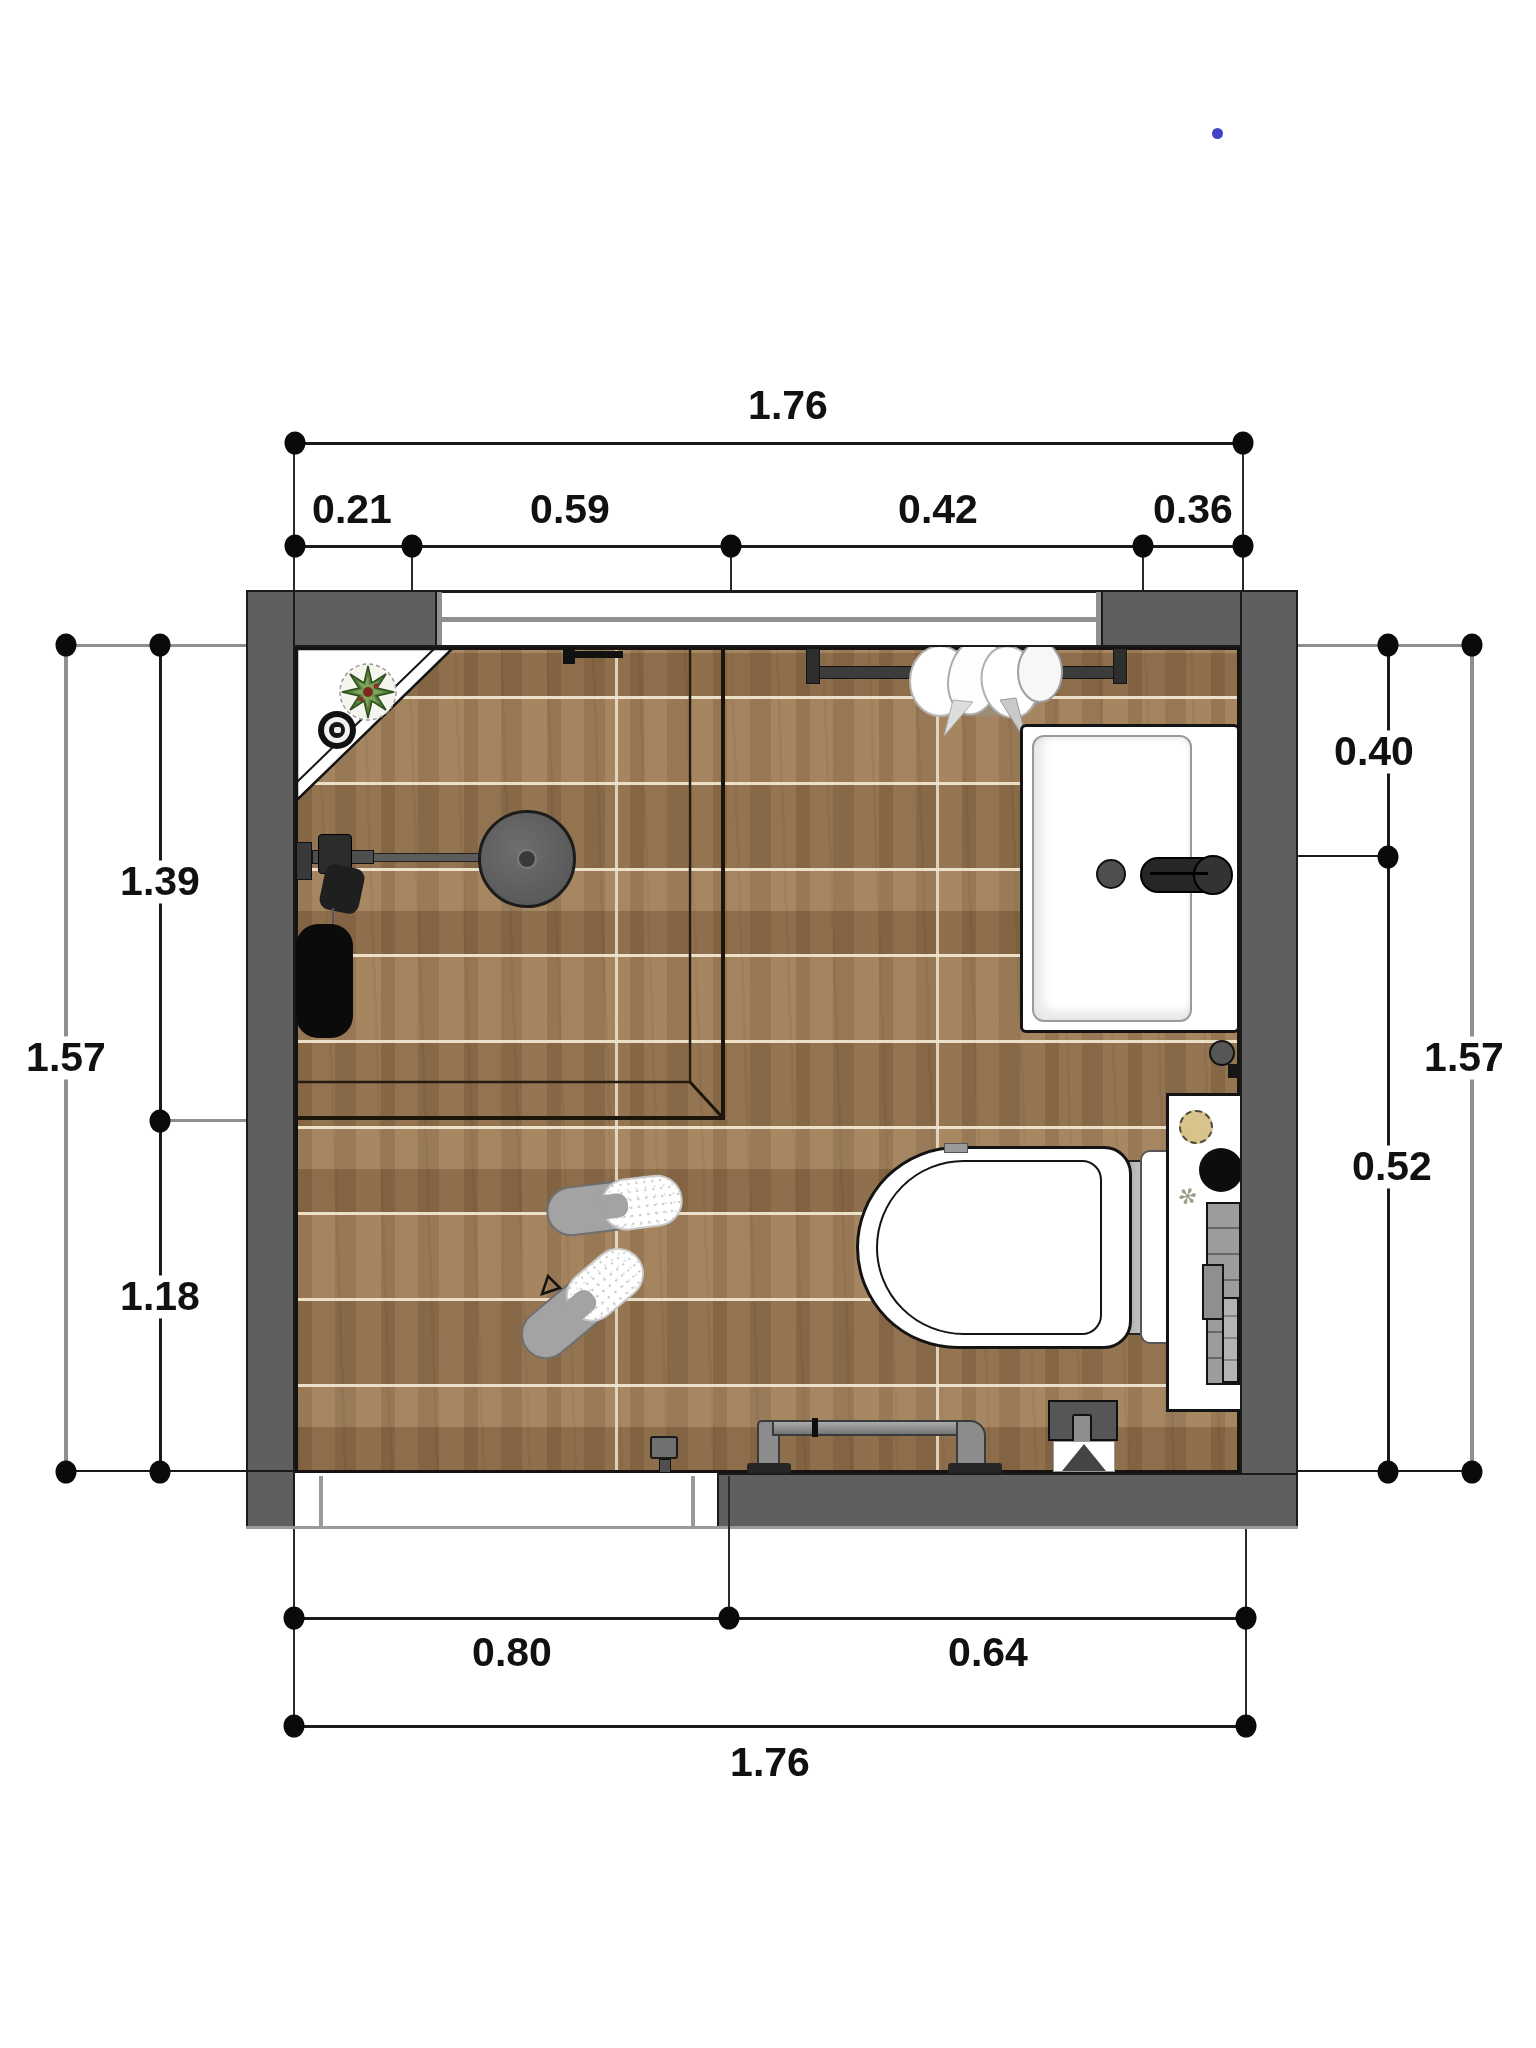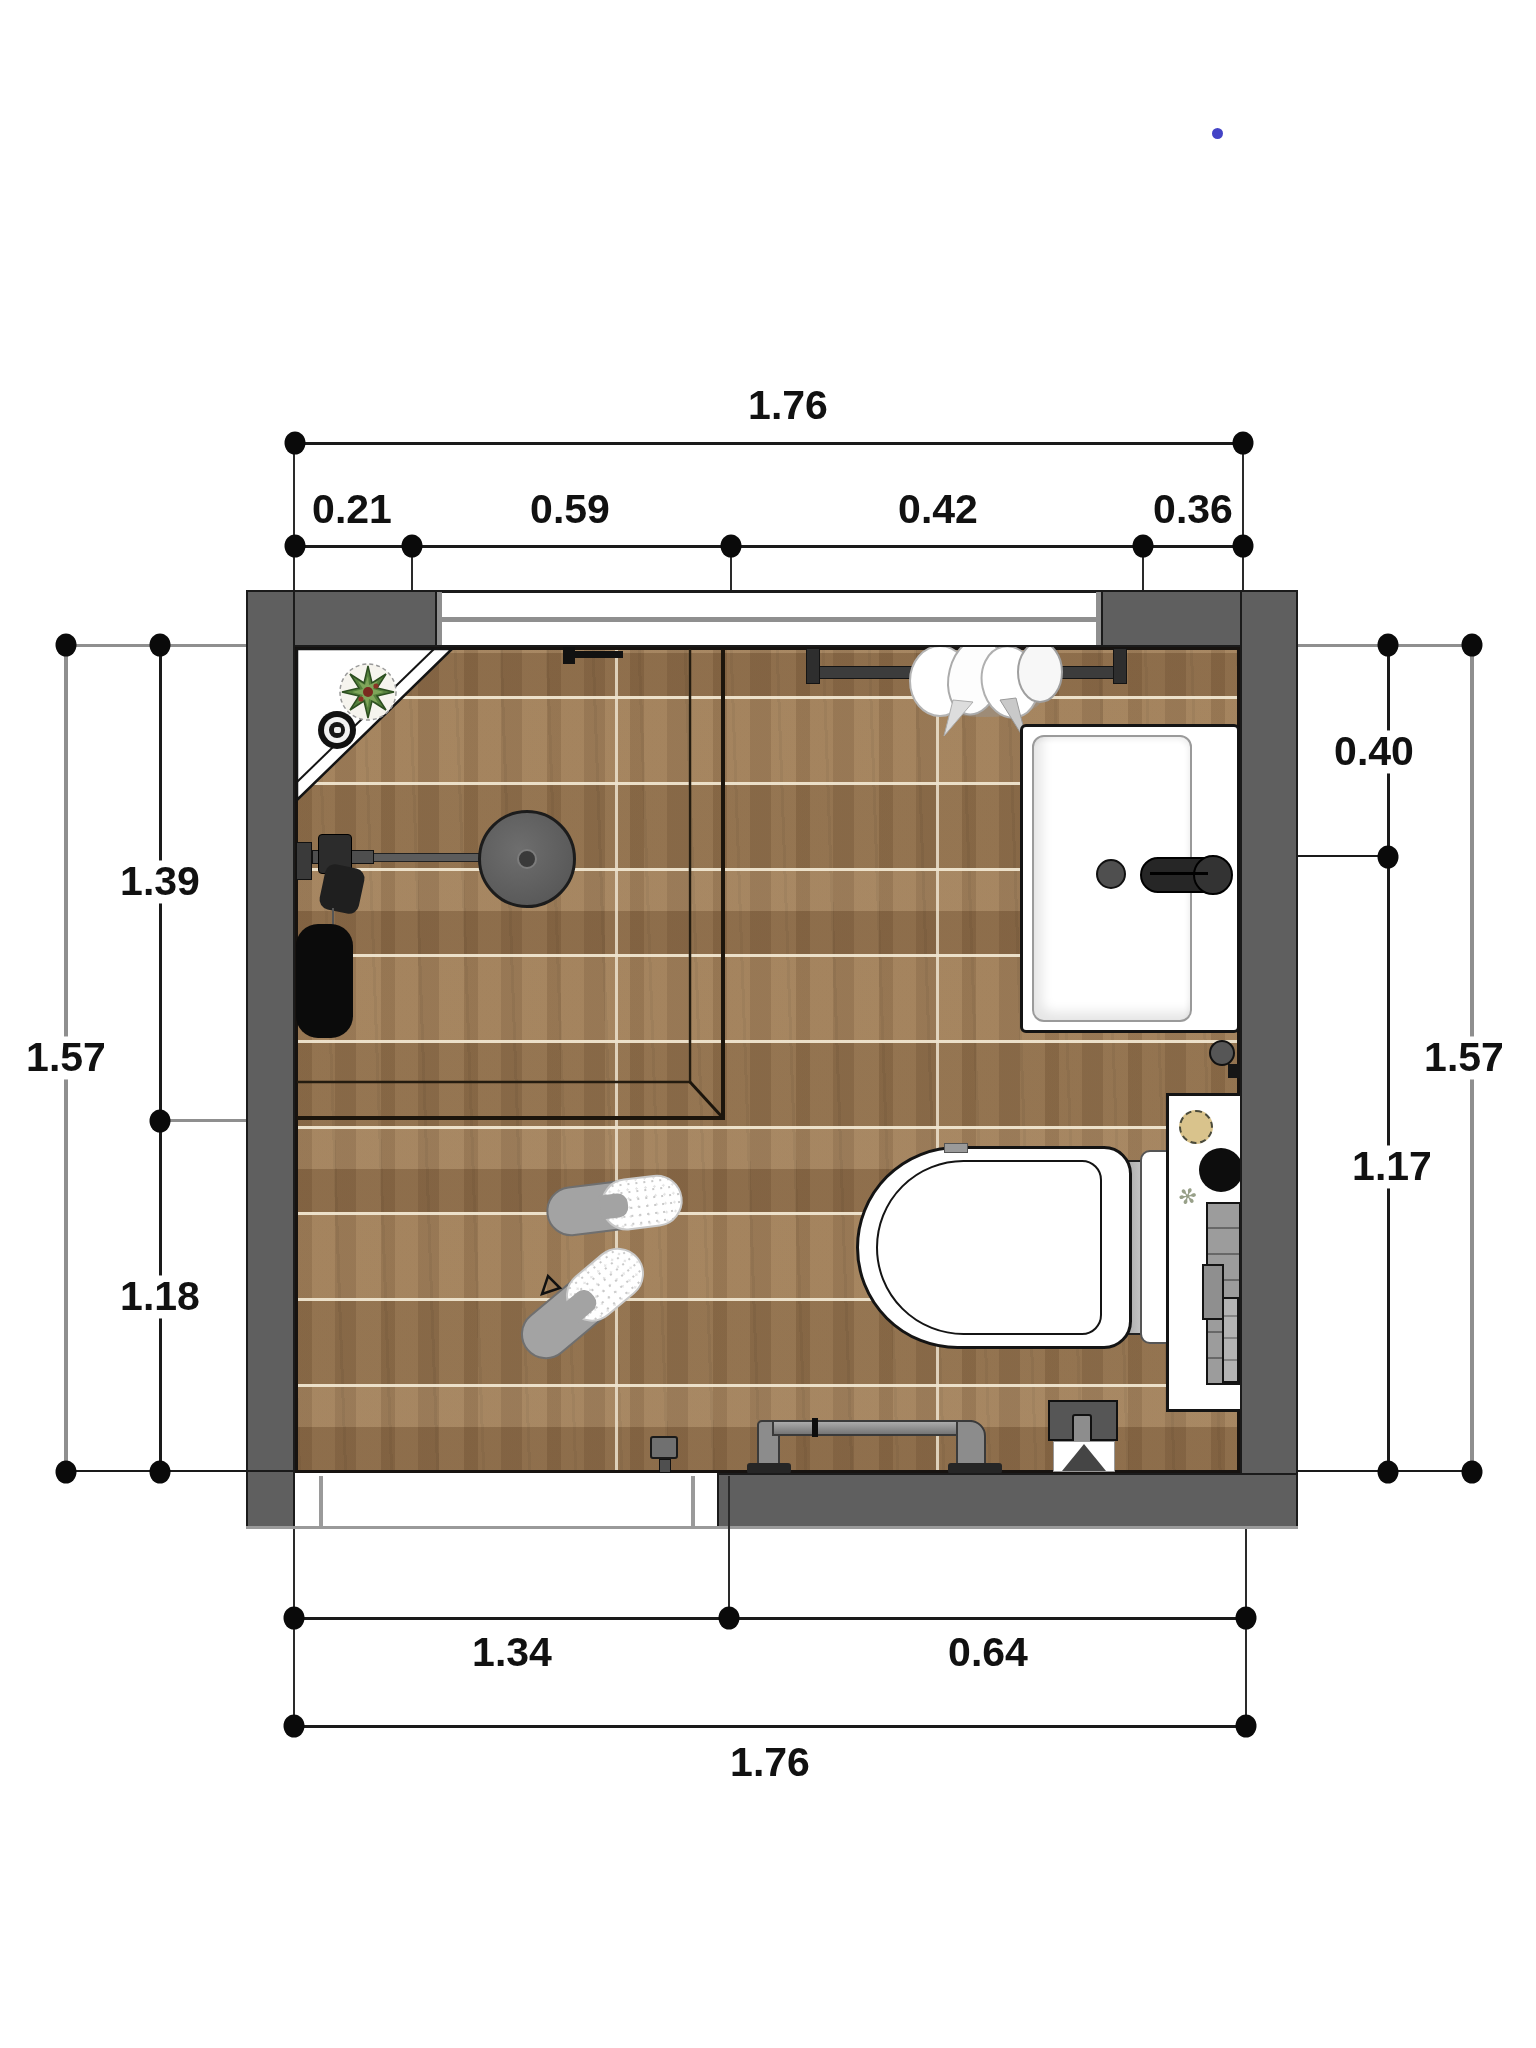--- a/index.html
+++ b/index.html
@@ -292,24 +292,24 @@
   <div class="dot" style="left:1388px;top:857px;"></div>
   <div class="dot" style="left:1388px;top:1472px;"></div>
   <div class="dot" style="left:1472px;top:645px;"></div>
   <div class="dot" style="left:1472px;top:1472px;"></div>
 
   <div class="dim-label" style="left:788px;top:406px;">1.76</div>
   <div class="dim-label" style="left:352px;top:510px;">0.21</div>
   <div class="dim-label" style="left:570px;top:510px;">0.59</div>
   <div class="dim-label" style="left:938px;top:510px;">0.42</div>
   <div class="dim-label" style="left:1193px;top:510px;">0.36</div>
-  <div class="dim-label" style="left:512px;top:1653px;">1.34</div>
+  <div class="dim-label" style="left:512px;top:1653px;">0.80</div>
   <div class="dim-label" style="left:988px;top:1653px;">0.64</div>
   <div class="dim-label" style="left:770px;top:1763px;">1.76</div>
   <div class="dim-label" style="left:66px;top:1058px;">1.57</div>
   <div class="dim-label" style="left:160px;top:882px;">1.39</div>
   <div class="dim-label" style="left:160px;top:1297px;">1.18</div>
   <div class="dim-label" style="left:1374px;top:752px;">0.40</div>
-  <div class="dim-label" style="left:1392px;top:1167px;">1.17</div>
+  <div class="dim-label" style="left:1392px;top:1167px;">0.52</div>
   <div class="dim-label" style="left:1464px;top:1058px;">1.57</div>
 
   <div class="blue-dot"></div>
 </div>
 
 </body></html>

